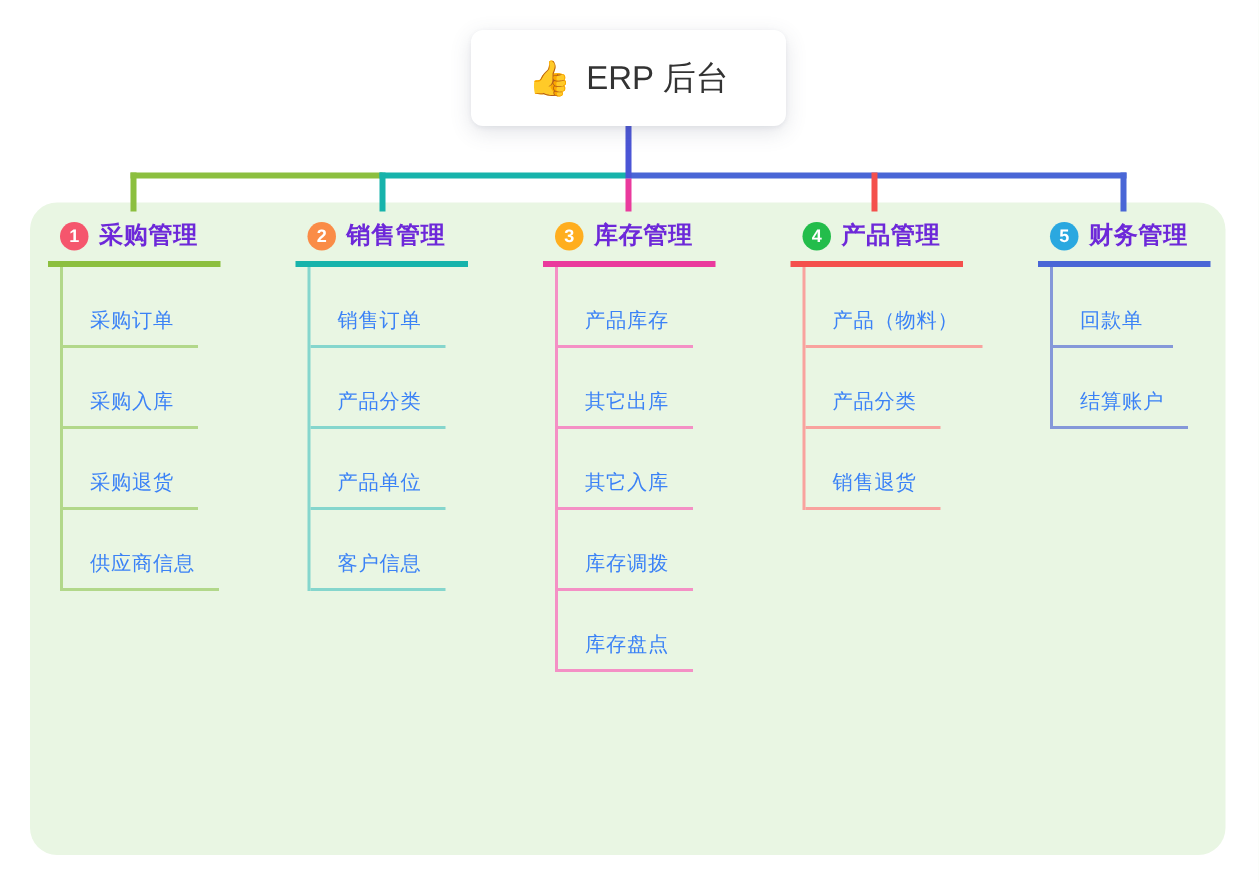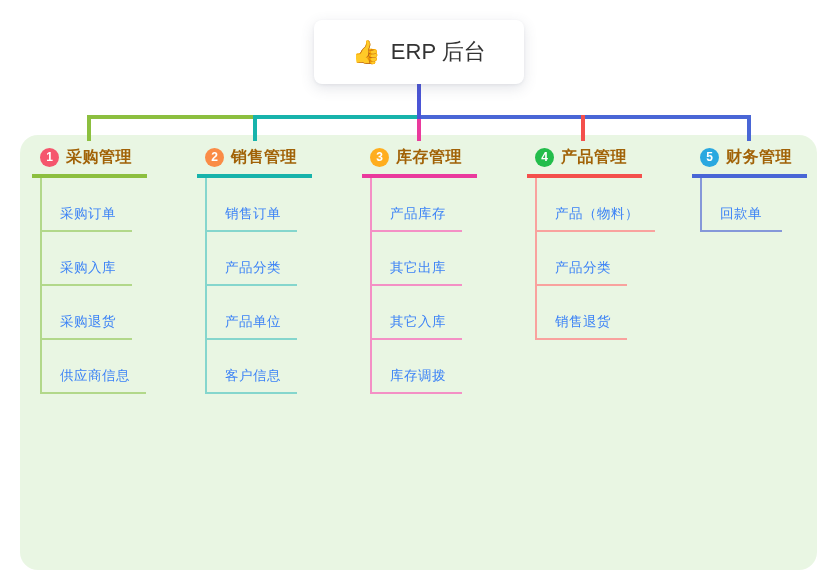--- a/index.html
+++ b/index.html
@@ -41,21 +41,21 @@
   .bheader{
     width:115px;height:32px;box-sizing:border-box;
     display:flex;align-items:center;gap:7px;
     padding:0 0 6px 8px;border-bottom:4px solid var(--main);
   }
   .badge{
     width:19px;height:19px;border-radius:50%;background:var(--badge);
     color:#ffffff;font-size:12px;font-weight:bold;
     display:flex;align-items:center;justify-content:center;flex:0 0 19px;
   }
-  .btitle{font-size:16px;font-weight:600;color:#a16207;white-space:nowrap;letter-spacing:0.5px;}
+  .btitle{font-size:16px;font-weight:600;color:#6d28d9;white-space:nowrap;letter-spacing:0.5px;}
 
   .kids{
     margin-left:8px;border-left:2px solid var(--light);width:-moz-fit-content;width:fit-content;
   }
   .kid{
     width:max-content;min-width:80px;height:54px;box-sizing:border-box;
     display:flex;align-items:flex-end;
     padding:0 16px 7px 18px;border-bottom:2px solid var(--light);
     font-size:13.5px;color:#3b82f6;white-space:nowrap;letter-spacing:0.5px;
   }
@@ -111,20 +111,21 @@
   <div class="branch b3">
     <div class="bheader">
       <span class="badge">3</span>
       <span class="btitle">库存管理</span>
     </div>
     <div class="kids">
       <div class="kid">产品库存</div>
       <div class="kid">其它出库</div>
       <div class="kid">其它入库</div>
       <div class="kid">库存调拨</div>
+      <div class="kid">库存盘点</div>
     </div>
   </div>
 
   <div class="branch b4">
     <div class="bheader">
       <span class="badge">4</span>
       <span class="btitle">产品管理</span>
     </div>
     <div class="kids">
       <div class="kid">产品（物料）</div>
@@ -133,16 +134,17 @@
     </div>
   </div>
 
   <div class="branch b5">
     <div class="bheader">
       <span class="badge">5</span>
       <span class="btitle">财务管理</span>
     </div>
     <div class="kids">
       <div class="kid">回款单</div>
+      <div class="kid">结算账户</div>
     </div>
   </div>
 
 </div>
 
 </body></html>

